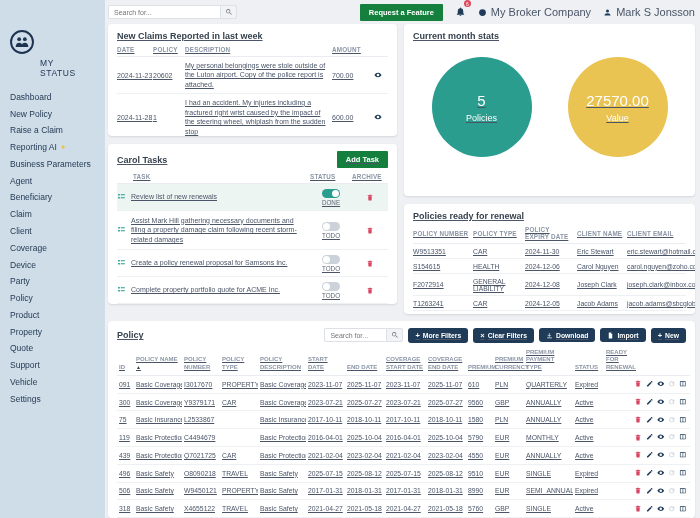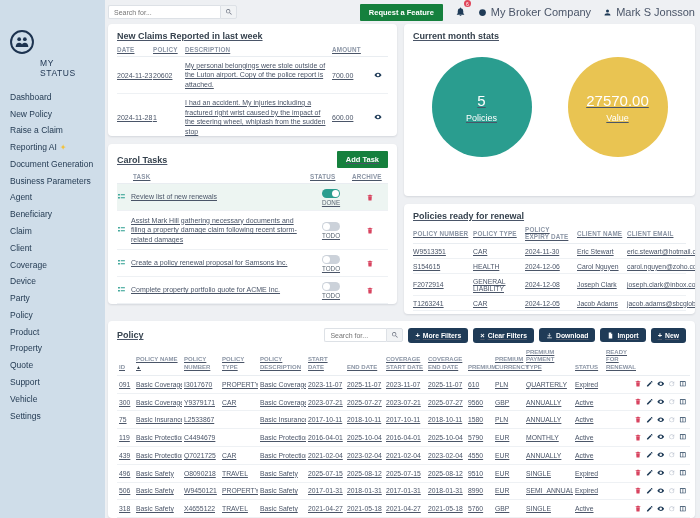--- a/index.html
+++ b/index.html
@@ -134,21 +134,20 @@
     <div>
 
         <div class="nav-item"><span>Dashboard</span><span class="sparkle"></span></div>
 
         <div class="nav-item"><span>New Policy</span><span class="sparkle"></span></div>
 
         <div class="nav-item"><span>Raise a Claim</span><span class="sparkle"></span></div>
 
         <div class="nav-item"><span>Reporting AI</span><span class="sparkle">✦</span></div>
 
-        <div class="nav-item"><span>Document Generation</span><span class="sparkle"></span></div>
 
         <div class="nav-item"><span>Business Parameters</span><span class="sparkle"></span></div>
 
         <div class="nav-item"><span>Agent</span><span class="sparkle"></span></div>
 
         <div class="nav-item"><span>Beneficiary</span><span class="sparkle"></span></div>
 
         <div class="nav-item"><span>Claim</span><span class="sparkle"></span></div>
 
         <div class="nav-item"><span>Client</span><span class="sparkle"></span></div>

